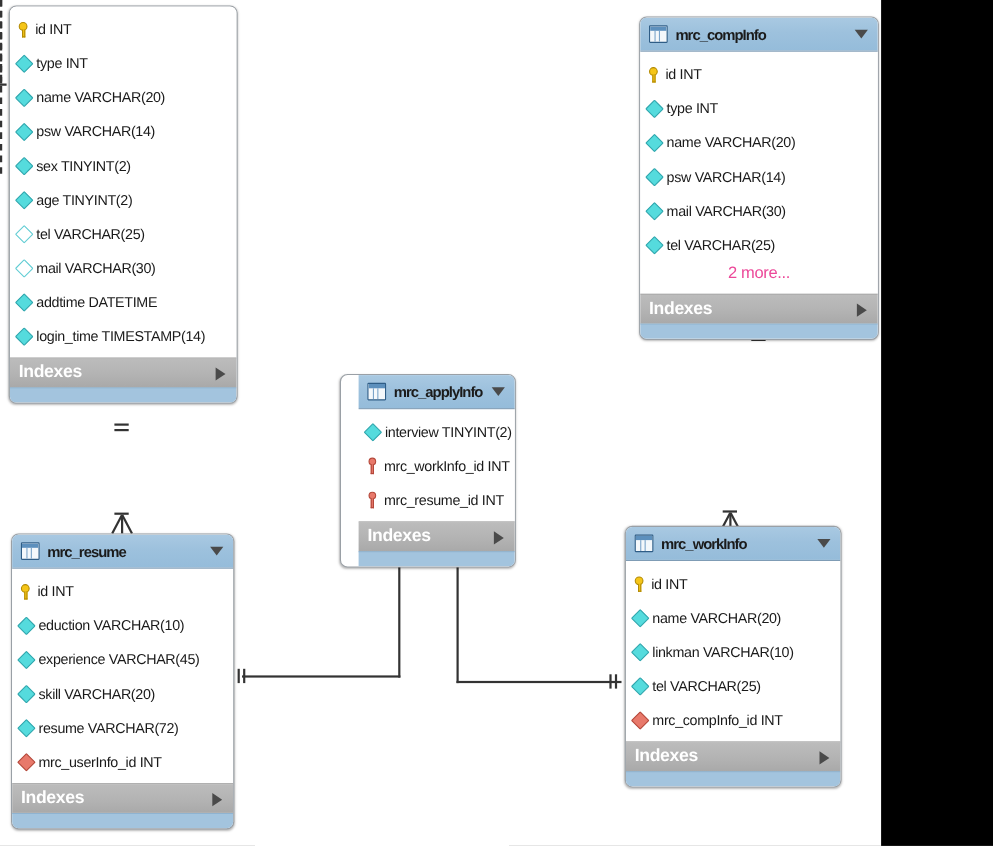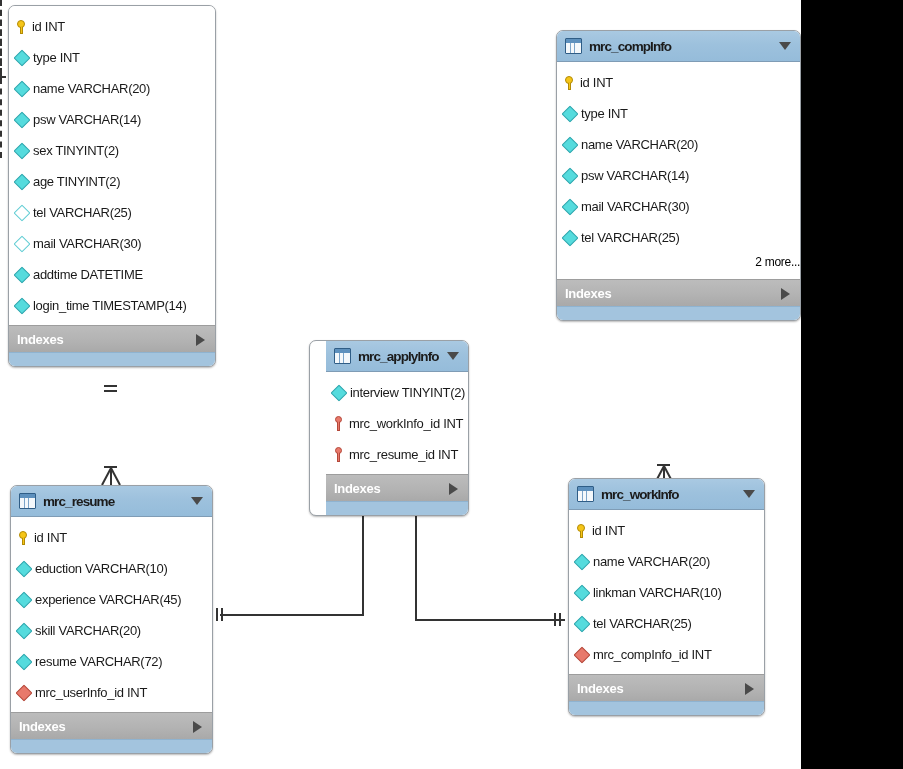--- a/index.html
+++ b/index.html
@@ -76,36 +76,36 @@
     height:31px;
     white-space:nowrap;
   }
   .field-label{
     font-size:13px;
     color:#1a1a1a;
     margin-left:5px;
     letter-spacing:-0.3px;
   }
   .more-row{
-    text-align:right;
-    font-size:12px;
-    color:#000000;
+    text-align:center;
+    font-size:15px;
+    color:#ec4899;
     padding:2px 0 6px 0;
     letter-spacing:-0.3px;
   }
   .idx-bar{
     height:26px;
     background:linear-gradient(to bottom,#bcbcbc 0%,#b3b3b3 55%,#a9a9a9 100%);
     border-top:1px solid #9d9d9d;
     display:flex;align-items:center;
     padding-left:8px;
     position:relative;
   }
   .idx-label{
-    font-size:13px;color:#ffffff;font-weight:bold;letter-spacing:-0.3px;
+    font-size:16px;color:#ffffff;font-weight:bold;letter-spacing:-0.3px;
   }
   .caret-right{
     position:absolute;right:10px;top:8px;
     width:0;height:0;
     border-top:6px solid transparent;
     border-bottom:6px solid transparent;
     border-left:9px solid #4a4a4a;
   }
   .footer-strip{
     height:13px;
@@ -259,21 +259,21 @@
           <span class="field-label">login_time TIMESTAMP(14)</span>
         </div>
     </div>
     <div class="idx-bar">
       <span class="idx-label">Indexes</span>
       <span class="caret-right"></span>
     </div>
     <div class="footer-strip"></div>
   </div>
 
-  <div class="table-box" style="left:556px;top:15px;width:245px;margin-top:15px;">
+  <div class="table-box" style="left:581px;top:15px;width:218px;">
     <div class="tbl-header">
       <span class="tbl-icon"></span>
       <span class="tbl-title">mrc_compInfo</span>
       <span class="caret-down"></span>
     </div>
     <div class="fields">
       <div class="field">
           <span class="gi key-icon"></span>
           <span class="field-label">id INT</span>
         </div>

